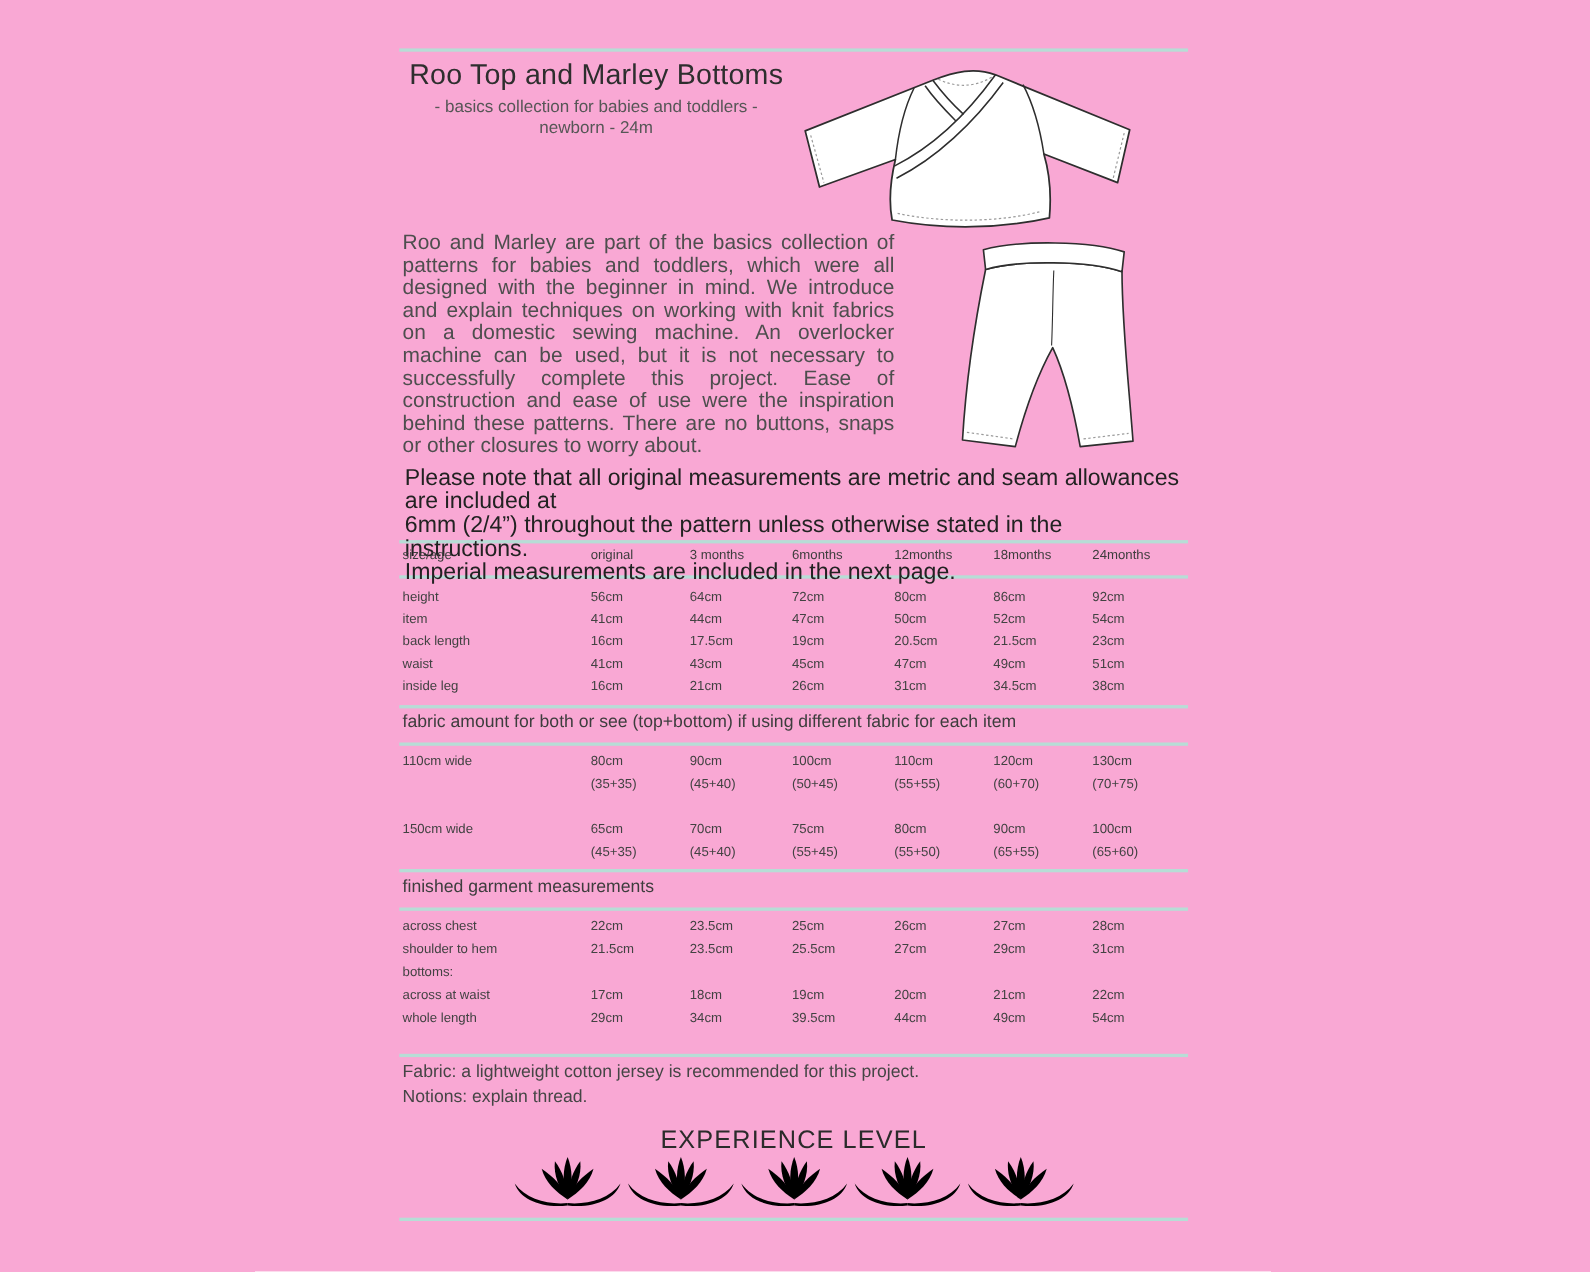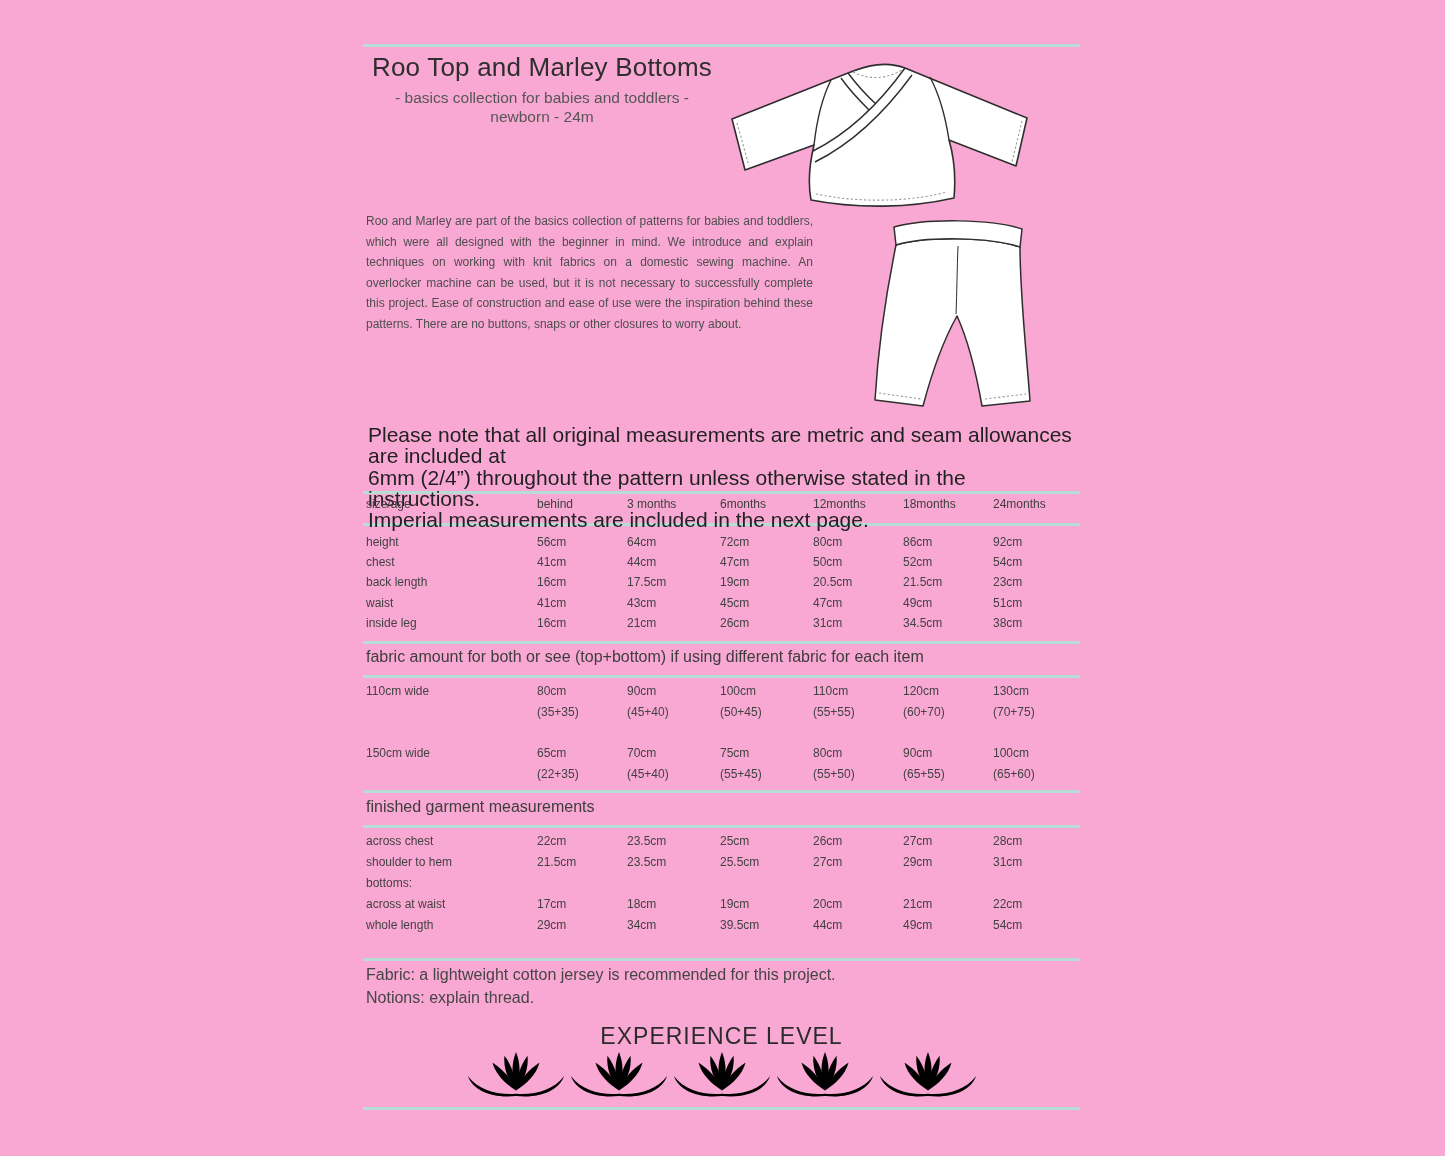--- a/index.html
+++ b/index.html
@@ -8,21 +8,21 @@
   .abs{position:absolute;}
   .rule{position:absolute;left:363px;width:717px;height:3px;background:#b7ddd6;}
 
   
   .title-block{left:366px;top:52px;width:352px;text-align:center;}
   .title{font-size:26px;font-weight:500;color:#2e2e2e;letter-spacing:.2px;line-height:30px;}
   .subtitle{font-size:15.5px;color:#565656;margin-top:6px;line-height:19px;}
   .age-range{font-size:15.5px;color:#565656;line-height:20px;}
 
   
-  .description{left:366px;top:211px;width:447px;font-size:12px;line-height:20.6px;
+  .description{left:366px;top:211px;width:447px;font-size:19px;line-height:20.6px;
                text-align:justify;color:#4e4e4e;}
   .note{left:368px;top:424px;width:712px;font-size:21px;line-height:21.3px;
         font-weight:500;color:#222222;}
 
   
   .grid-row{display:grid;grid-template-columns:174px 90px 93px 93px 90px 90px auto;
             font-size:12px;color:#424242;}
   .grid-row .lbl{padding-left:3px;}
   .size-header{left:363px;top:497px;width:717px;color:#3d3d3d;}
   .size-body{left:363px;top:532px;width:717px;}
@@ -110,40 +110,40 @@
   <div class="abs description">Roo and Marley are part of the basics collection of patterns for babies and toddlers, which were all designed with the beginner in mind. We introduce and explain techniques on working with knit fabrics on a domestic sewing machine. An overlocker machine can be used, but it is not necessary to successfully complete this project. Ease of construction and ease of use were the inspiration behind these patterns. There are no buttons, snaps or other closures to worry about.</div>
 
   <div class="abs note">
     <div>Please note that all original measurements are metric and seam allowances are included at</div>
     <div>6mm (2/4”) throughout the pattern unless otherwise stated in the instructions.</div>
     <div>Imperial measurements are included in the next page.</div>
   </div>
 
   <div class="abs size-header grid-row">
     <div class="lbl">size/age</div>
-    <div>behind</div>
+    <div>original</div>
     <div>3 months</div>
     <div>6months</div>
     <div>12months</div>
     <div>18months</div>
     <div>24months</div>
   </div>
 
   <div class="abs size-body">
     <div class="grid-row">
       <div class="lbl">height</div>
       <div>56cm</div>
       <div>64cm</div>
       <div>72cm</div>
       <div>80cm</div>
       <div>86cm</div>
       <div>92cm</div>
     </div>
     <div class="grid-row">
-      <div class="lbl">chest</div>
+      <div class="lbl">item</div>
       <div>41cm</div>
       <div>44cm</div>
       <div>47cm</div>
       <div>50cm</div>
       <div>52cm</div>
       <div>54cm</div>
     </div>
     <div class="grid-row">
       <div class="lbl">back length</div>
       <div>16cm</div>
@@ -200,21 +200,21 @@
       </div>
       <div class="cell2">
         <div>130cm</div>
         <div>(70+75)</div>
       </div>
     </div>
     <div class="grid-row">
       <div class="lbl">150cm wide</div>
       <div class="cell2">
         <div>65cm</div>
-        <div>(22+35)</div>
+        <div>(45+35)</div>
       </div>
       <div class="cell2">
         <div>70cm</div>
         <div>(45+40)</div>
       </div>
       <div class="cell2">
         <div>75cm</div>
         <div>(55+45)</div>
       </div>
       <div class="cell2">

